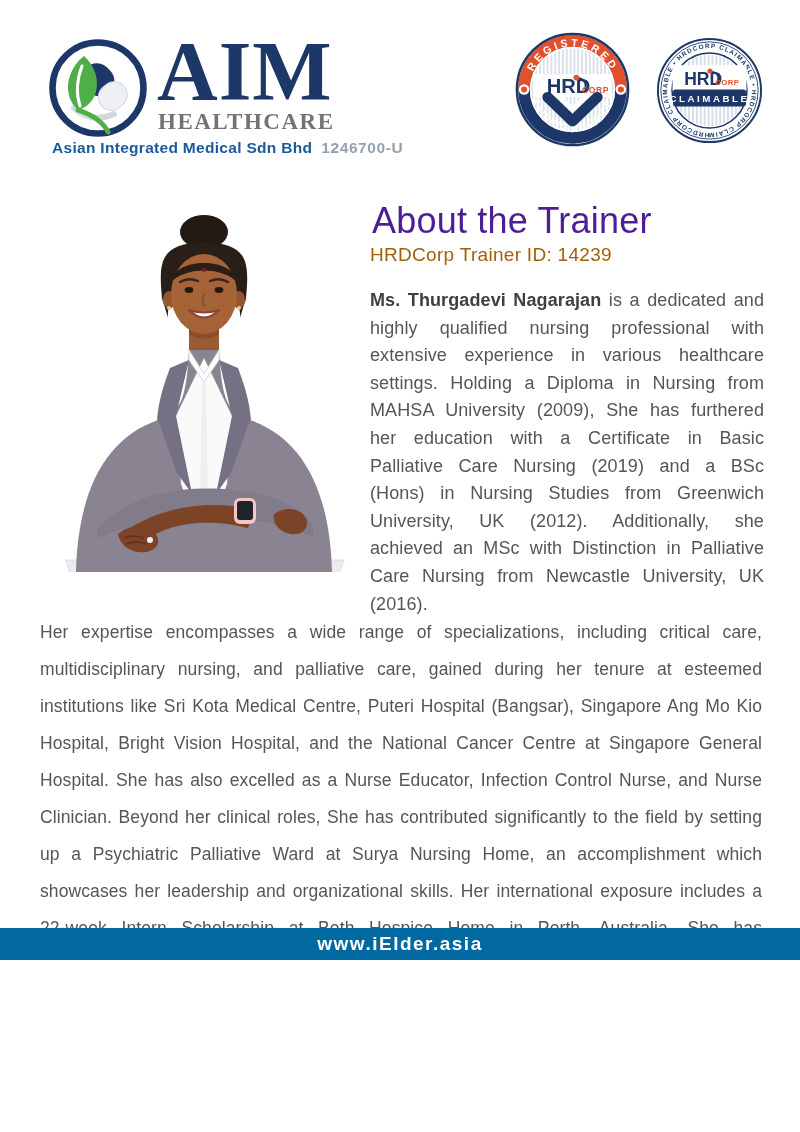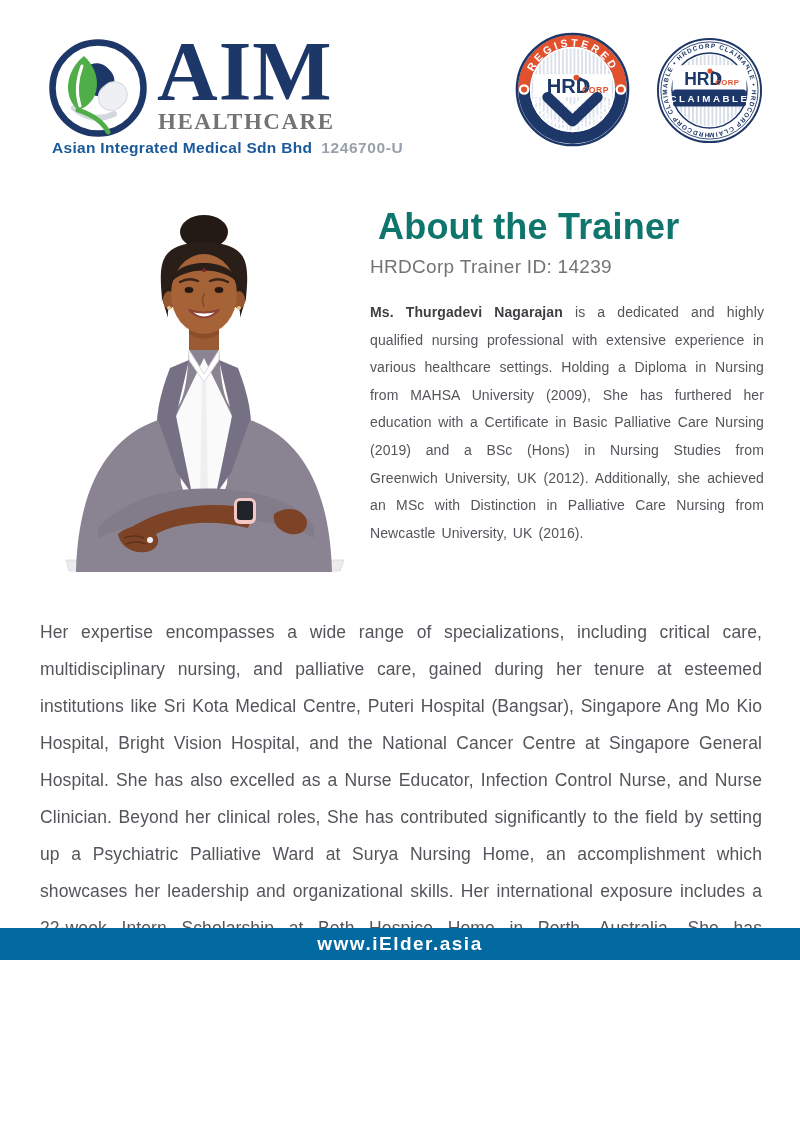--- a/index.html
+++ b/index.html
@@ -22,25 +22,25 @@
   }
   .company-line{position:absolute;left:52px;top:138px;width:500px;font-size:15.5px;line-height:20px;}
   .company-name{font-weight:bold;color:#1a5a9a;letter-spacing:0.3px;}
   .company-reg{color:#97a1ab;font-weight:bold;letter-spacing:0.6px;margin-left:9px;}
   .badge-registered{position:absolute;left:515px;top:32px;width:115px;height:115px;}
   .badge-claimable{position:absolute;left:656px;top:37px;width:107px;height:107px;}
   
   .photo{position:absolute;left:58px;top:198px;width:294px;height:374px;}
   .about-col{position:absolute;left:370px;top:199px;width:394px;}
   .about-title{
-    margin:8px;color:#0f766e;font-size:36px;line-height:40px;font-weight:bold;letter-spacing:0.2px;
-  }
-  .trainer-id{margin:2px 0 0 0;color:#737373;font-size:19px;line-height:24px;letter-spacing:0.3px;}
+    margin:2px;color:#4c1d95;font-size:36px;line-height:40px;font-weight:normal;letter-spacing:0.2px;
+  }
+  .trainer-id{margin:2px 0 0 0;color:#a16207;font-size:19px;line-height:24px;letter-spacing:0.3px;}
   .intro{
-    margin:20px 0 0 0;color:#54555a;font-size:14px;line-height:27.6px;
+    margin:20px 0 0 0;color:#54555a;font-size:18px;line-height:27.6px;
     text-align:justify;word-spacing:2px;letter-spacing:0.1px;
   }
   .intro .name{font-weight:bold;color:#3e3f42;}
   
   .bio{
     position:absolute;left:40px;top:596px;width:722px;
     color:#54555a;font-size:17.5px;line-height:37px;text-align:justify;
     word-spacing:1px;letter-spacing:0.1px;
   }
   

